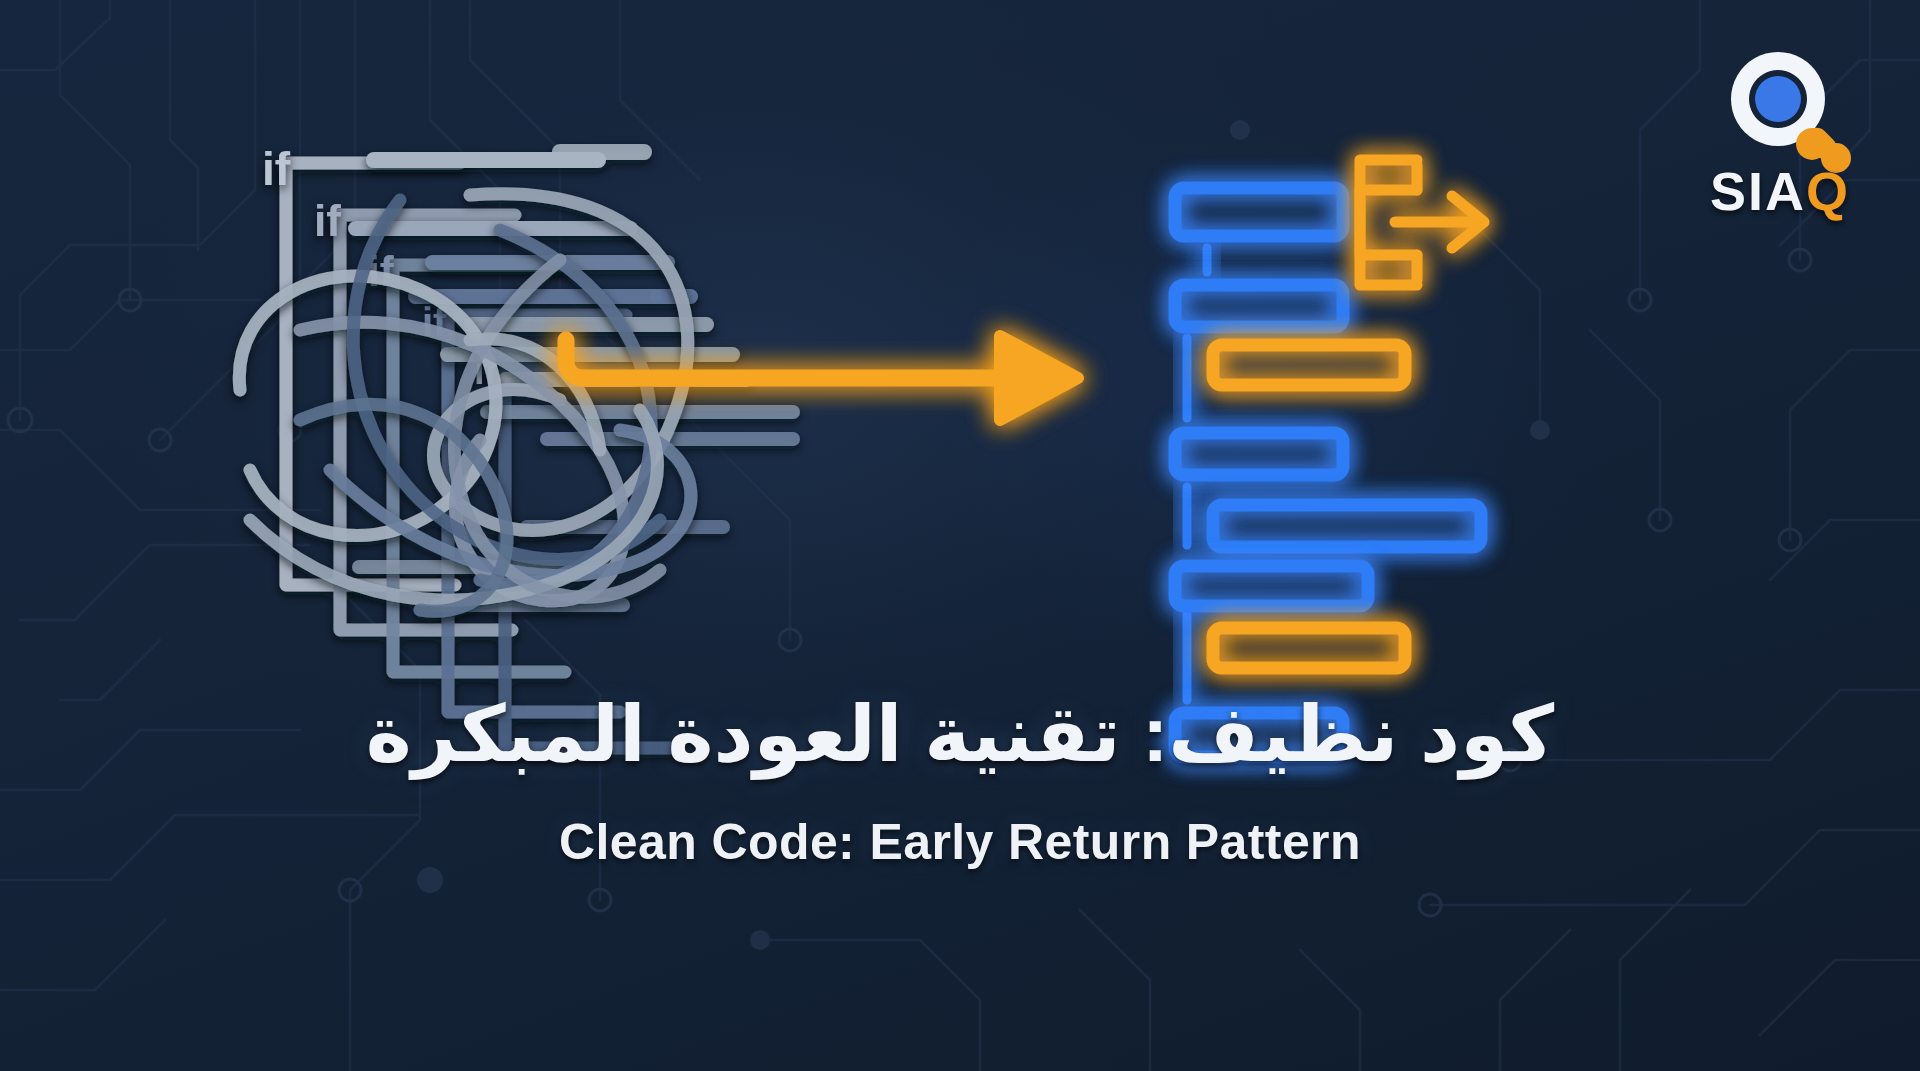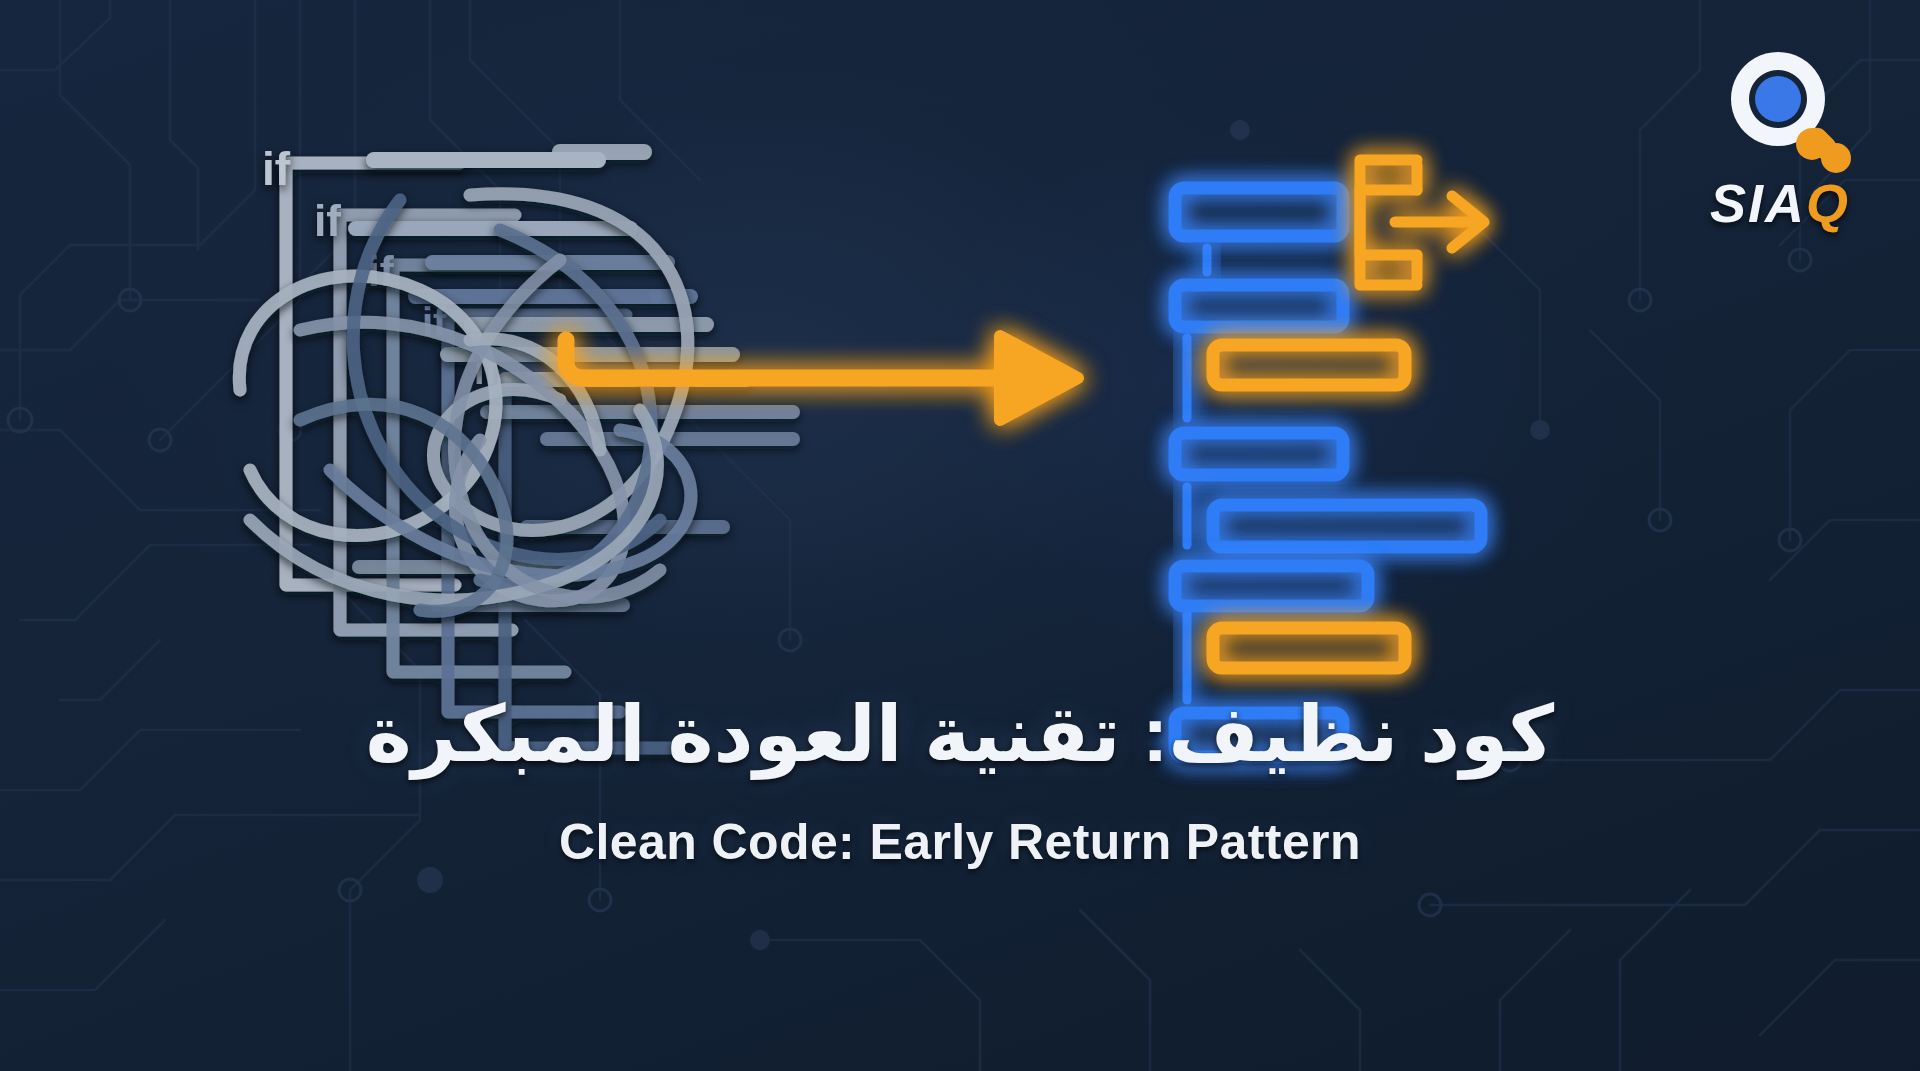--- a/index.html
+++ b/index.html
@@ -14,23 +14,23 @@
   #circuit{opacity:.55;}
   svg{display:block;overflow:visible;}
   .title-wrap{position:absolute;left:0;right:0;top:690px;text-align:center;}
   .ar-title{font-size:78px;font-weight:700;color:#f1f4f8;line-height:1.15;
             letter-spacing:.5px;direction:rtl;
             text-shadow:0 3px 7px rgba(0,0,0,.75),0 0 26px rgba(120,160,220,.20);}
   .en-title{margin-top:33px;font-size:50px;font-weight:700;color:#eef2f7;
             letter-spacing:.4px;
             text-shadow:0 3px 6px rgba(0,0,0,.7),0 0 20px rgba(120,160,220,.16);}
   .logo{position:absolute;left:1690px;top:40px;width:180px;height:190px;}
-  .logo-text{position:absolute;left:0;top:132px;width:180px;text-align:center;
+  .logo-text{position:absolute;left:0;top:120px;width:180px;text-align:center;
              font-size:54px;font-weight:700;letter-spacing:2px;
-             text-shadow:0 3px 6px rgba(0,0,0,.7);font-style:italic;}
+             text-shadow:0 3px 6px rgba(0,0,0,.7);}
   .logo-text .sia{color:#f2f5f9;}
   .logo-text .q{color:#ef9b20;}
 </style>
 </head>
 <body>
 
 <div id="stage">
 
   <div class="layer" id="circuit">
     <svg width="1920" height="1071" viewBox="0 0 1920 1071">

